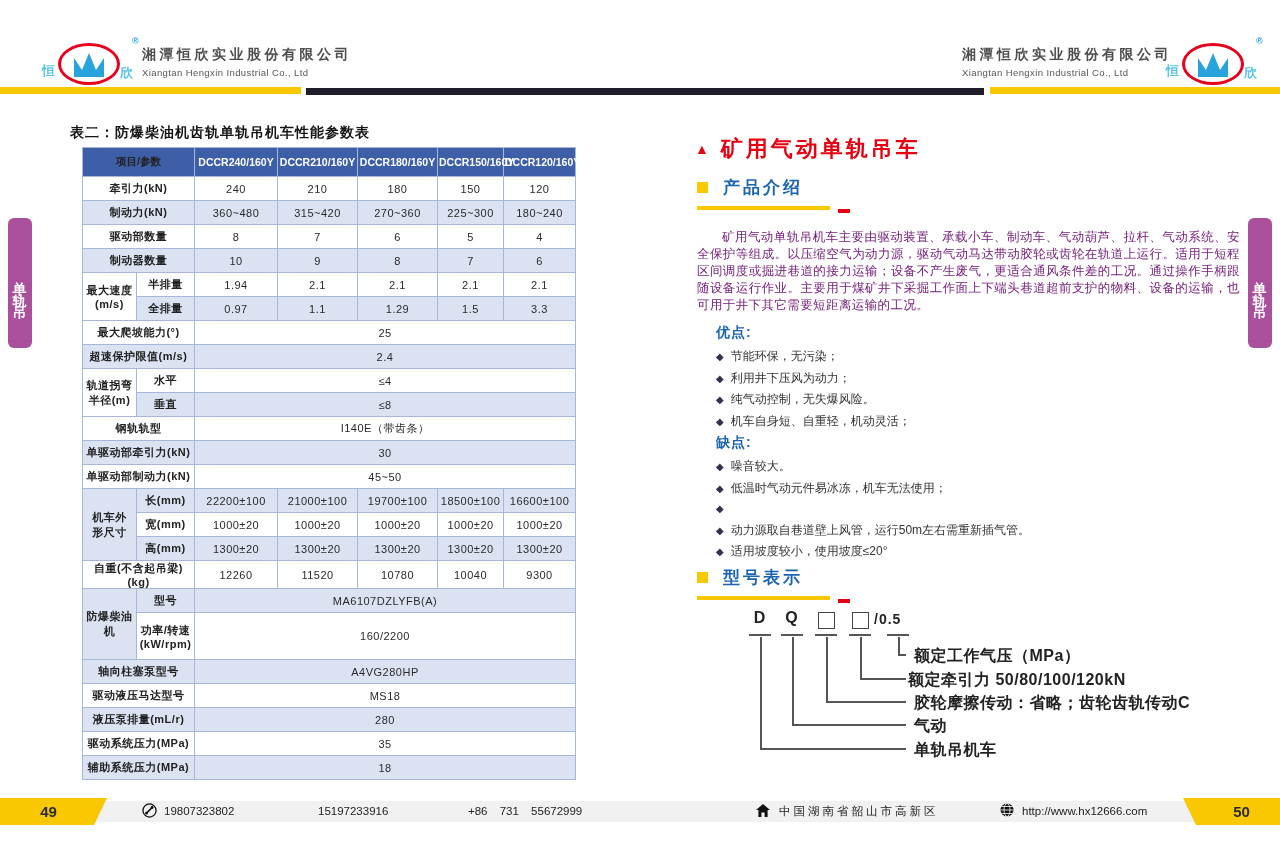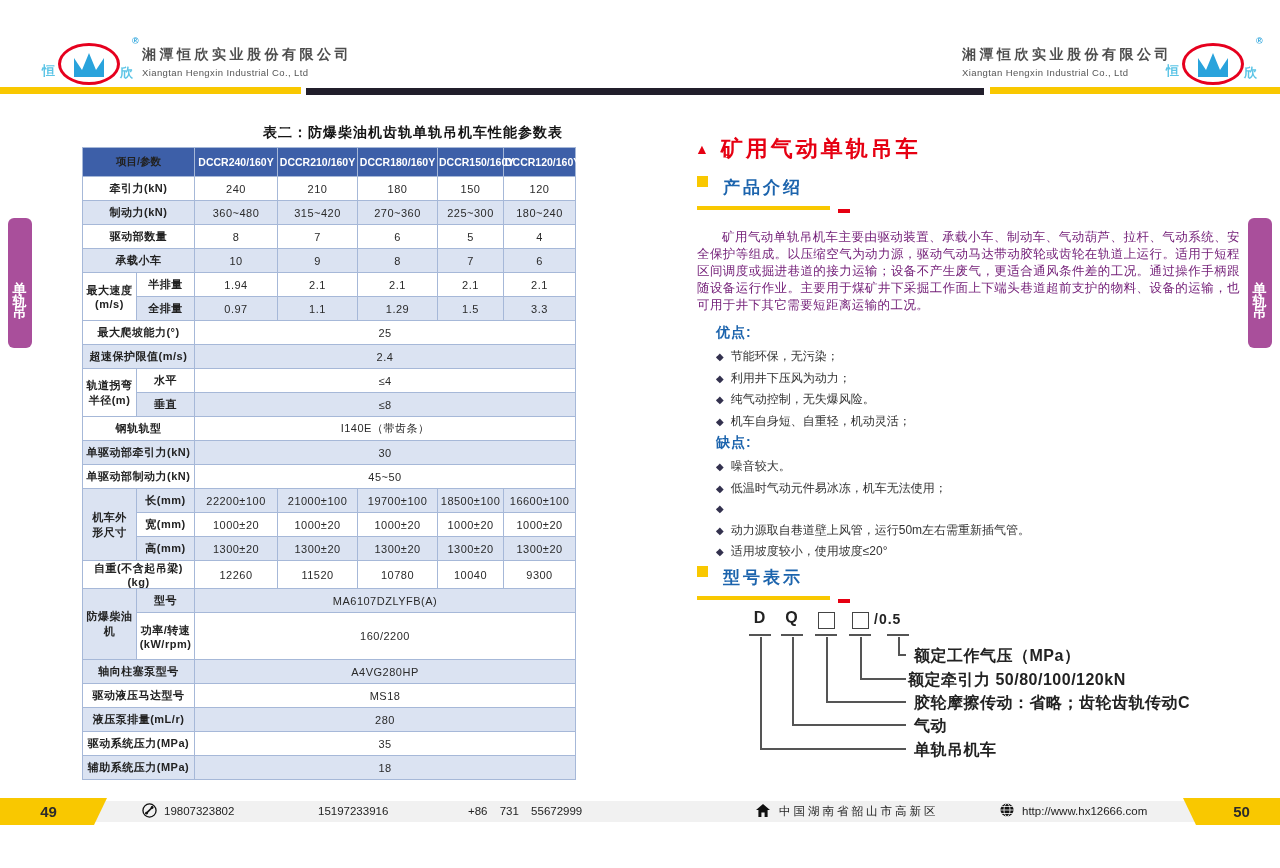--- a/index.html
+++ b/index.html
@@ -17,36 +17,36 @@
   .rule{position:absolute;height:7px}
   .rule-yellow{background:#f9c800;top:87px}
   .rule-dark{background:#211e2b;top:88px}
 
   
   .side-tab{position:absolute;top:218px;width:24px;height:130px;background:#a94f9b;border-radius:6px;
             display:flex;align-items:center;justify-content:center}
   .side-tab span{writing-mode:vertical-rl;letter-spacing:13px;color:#fff;font-size:14px;font-weight:bold;padding-top:12px}
 
   
-  .tbl-caption{position:absolute;left:70px;top:124px;width:493px;text-align:right;
+  .tbl-caption{position:absolute;left:70px;top:124px;width:493px;text-align:left;
                font-size:14px;font-weight:bold;color:#151515;letter-spacing:1px}
   #spec-table{position:absolute;left:82px;top:147px;width:493px;border-collapse:collapse;table-layout:fixed;
               font-size:11px;color:#2a2a2a}
   #spec-table td{border:1px solid #a6b8d8;text-align:center;vertical-align:middle;height:23px;
                  padding:0 1px;white-space:pre-line;letter-spacing:.5px;background:#fff}
   #spec-table thead td{background:#3d5fa8;color:#fff;font-weight:bold;height:28px;font-size:10.5px;letter-spacing:0}
   #spec-table tr.shade td{background:#dbe3f2}
   #spec-table tr.tall td{height:46px}
   #spec-table td.lbl{font-weight:bold;color:#222}
 
   
   .page-title{position:absolute;left:695px;top:134px;display:flex;align-items:center}
   .tri{color:#e60012;font-size:14px;margin-right:12px}
   .page-title b{color:#e60012;font-size:22px;letter-spacing:3px}
-  .sec-head{position:absolute;display:flex;}
+  .sec-head{position:absolute;display:flex;align-items:center}
   .sq{width:11px;height:11px;background:#f9c800;margin-right:15px}
   .sec-head b{color:#1c64ad;font-size:17px;letter-spacing:3px}
   .yl-line{position:absolute;width:133px;height:3.5px;background:#f9c800}
   .rd-dash{position:absolute;width:12px;height:3.5px;background:#e60012}
   .intro-p{position:absolute;left:697px;top:216px;width:543px;font-size:12.5px;line-height:17px;
            color:#701a75;text-align:justify;text-indent:2em;letter-spacing:.4px}
   .pt-head{position:absolute;color:#1c64ad;font-size:14px;font-weight:bold;letter-spacing:1px}
   .pt-list{position:absolute;margin:0;padding:0;list-style:none;font-size:12px;color:#333}
   .pt-list li{line-height:20.5px;display:flex;align-items:baseline}
   .diamond{color:#33314e;font-size:10px;margin-right:7px}
@@ -151,21 +151,21 @@
       </tr>
       <tr>
         <td colspan="2" class="lbl">驱动部数量</td>
         <td>8</td>
         <td>7</td>
         <td>6</td>
         <td>5</td>
         <td>4</td>
       </tr>
       <tr class="shade">
-        <td colspan="2" class="lbl">承载小车</td>
+        <td colspan="2" class="lbl">制动器数量</td>
         <td>10</td>
         <td>9</td>
         <td>8</td>
         <td>7</td>
         <td>6</td>
       </tr>
       <tr>
         <td rowspan="2" class="lbl">最大速度
 (m/s)</td>
         <td class="lbl">半排量</td>

